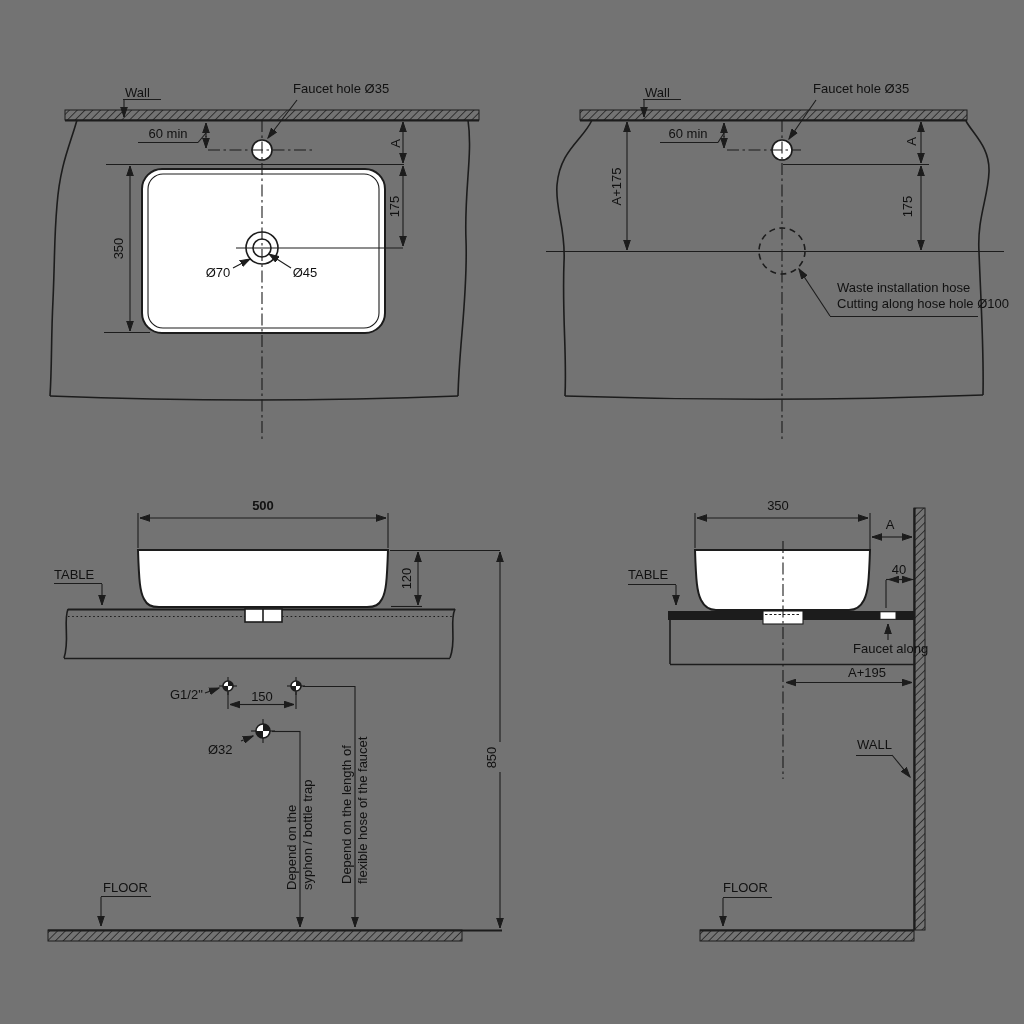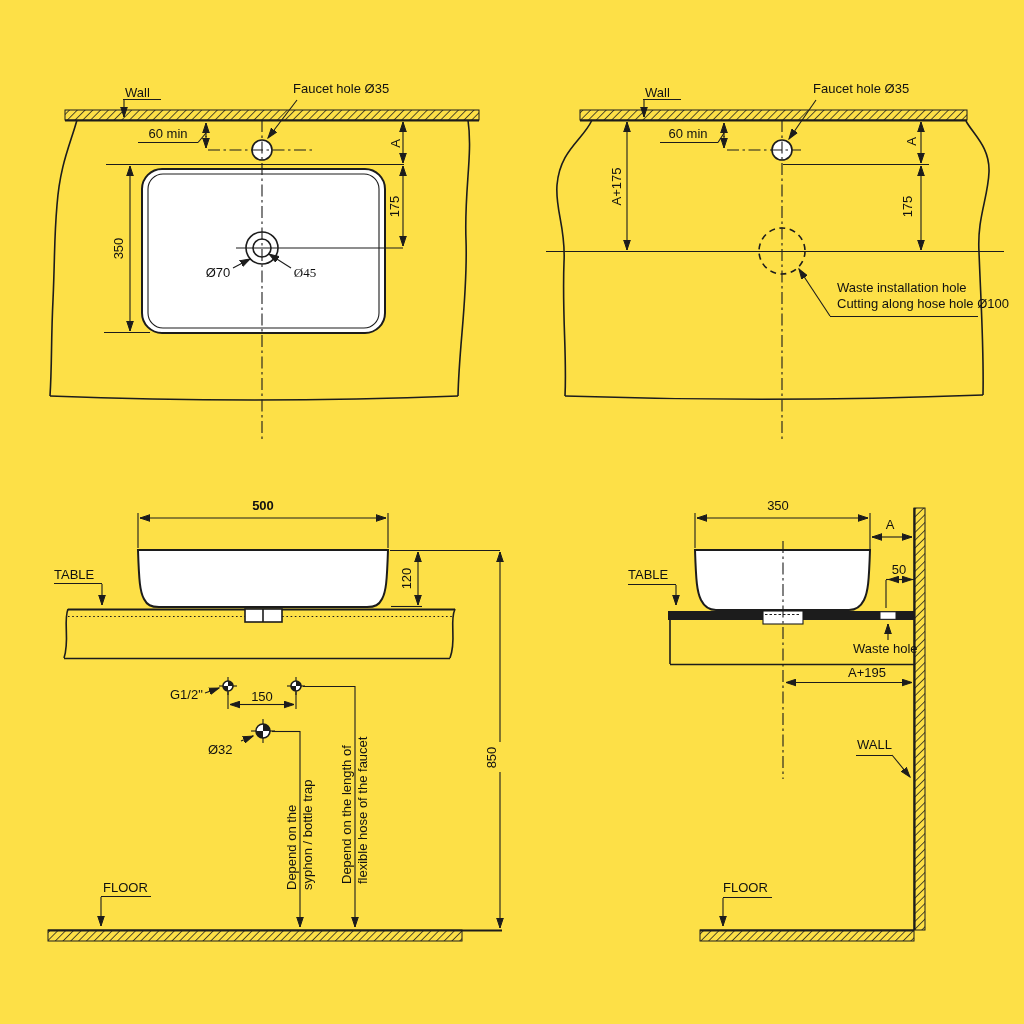--- a/index.html
+++ b/index.html
@@ -1,16 +1,16 @@
 <!DOCTYPE html>
 <html><head>
 <meta charset="utf-8">
 <style>
   html,body{margin:0;padding:0;background:#ffffff;}
-  #stage{position:relative;width:1024px;height:1024px;background:#fde047;overflow:hidden;
+  #stage{position:relative;width:1024px;height:1024px;background:#737373;overflow:hidden;
          font-family:"Liberation Sans", sans-serif;color:#111;}
   #linework{position:absolute;left:0;top:0;}
   .lbl{position:absolute;font-size:13px;line-height:15px;white-space:nowrap;color:#111;}
   .ctr{text-align:center;}
   .rot{transform:rotate(-90deg);}
   .rotbox{position:absolute;font-size:13px;line-height:16px;white-space:nowrap;
           transform:rotate(-90deg);}
   svg line, svg path, svg rect, svg circle{stroke:#1c1c1c;}
   .thin{stroke-width:1.1;fill:none;}
   .med{stroke-width:1.6;fill:none;}
@@ -234,29 +234,29 @@
     </g>
   </svg>
 
   <div class="lbl" style="left:125px;top:85px;">Wall</div>
   <div class="lbl" style="left:293px;top:81px;">Faucet hole Ø35</div>
   <div class="lbl ctr" style="left:138px;top:126px;width:60px;">60 min</div>
   <div class="lbl ctr rot" style="left:365px;top:136px;width:60px;">A</div>
   <div class="lbl ctr rot" style="left:364px;top:199px;width:60px;">175</div>
   <div class="lbl ctr rot" style="left:88px;top:241px;width:60px;">350</div>
   <div class="lbl ctr" style="left:193px;top:265px;width:50px;">Ø70</div>
-  <div class="lbl ctr" style="left:280px;top:265px;width:50px;font-family:Liberation Serif, serif;">Ø45</div>
+  <div class="lbl ctr" style="left:280px;top:265px;width:50px;">Ø45</div>
 
   <div class="lbl" style="left:645px;top:85px;">Wall</div>
   <div class="lbl" style="left:813px;top:81px;">Faucet hole Ø35</div>
   <div class="lbl ctr" style="left:658px;top:126px;width:60px;">60 min</div>
   <div class="lbl ctr rot" style="left:576px;top:179px;width:80px;">A+175</div>
   <div class="lbl ctr rot" style="left:881px;top:134px;width:60px;">A</div>
   <div class="lbl ctr rot" style="left:877px;top:199px;width:60px;">175</div>
-  <div class="lbl" style="left:837px;top:280px;">Waste installation hole</div>
+  <div class="lbl" style="left:837px;top:280px;">Waste installation hose</div>
   <div class="lbl" style="left:837px;top:296px;">Cutting along hose hole Ø100</div>
 
   <div class="lbl ctr" style="left:223px;top:498px;width:80px;font-weight:bold;">500</div>
   <div class="lbl ctr rot" style="left:376px;top:571px;width:60px;">120</div>
   <div class="lbl ctr rot" style="left:461px;top:750px;width:60px;">850</div>
   <div class="lbl" style="left:54px;top:567px;">TABLE</div>
   <div class="lbl" style="left:170px;top:687px;">G1/2"</div>
   <div class="lbl ctr" style="left:232px;top:689px;width:60px;">150</div>
   <div class="lbl" style="left:208px;top:742px;">Ø32</div>
   <div class="rotbox" style="left:230px;top:804px;width:140px;">
@@ -264,20 +264,20 @@
     <div>syphon / bottle trap</div>
   </div>
   <div class="rotbox" style="left:277px;top:790px;width:156px;">
     <div>Depend on the length of</div>
     <div>flexible hose of the faucet</div>
   </div>
   <div class="lbl" style="left:103px;top:880px;">FLOOR</div>
 
   <div class="lbl ctr" style="left:738px;top:498px;width:80px;">350</div>
   <div class="lbl ctr" style="left:860px;top:517px;width:60px;">A</div>
-  <div class="lbl ctr" style="left:869px;top:562px;width:60px;">50</div>
-  <div class="lbl" style="left:853px;top:641px;">Waste hole</div>
+  <div class="lbl ctr" style="left:869px;top:562px;width:60px;">40</div>
+  <div class="lbl" style="left:853px;top:641px;">Faucet along</div>
   <div class="lbl ctr" style="left:806px;top:665px;width:80px;text-align:right;">A+195</div>
   <div class="lbl" style="left:628px;top:567px;">TABLE</div>
   <div class="lbl" style="left:857px;top:737px;">WALL</div>
   <div class="lbl" style="left:723px;top:880px;">FLOOR</div>
 
 </div>
 
 </body></html>

